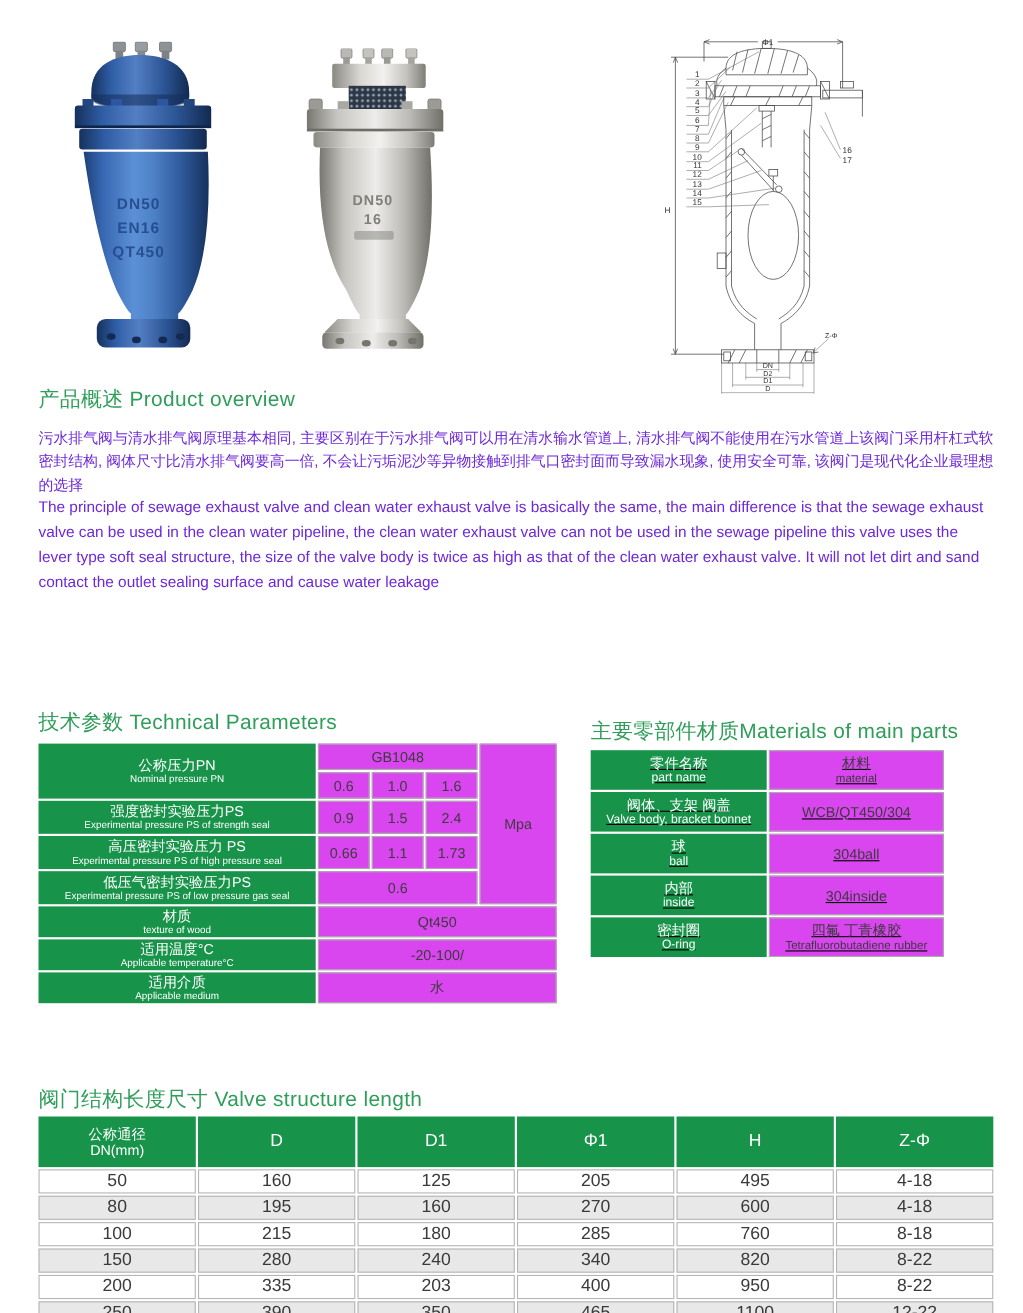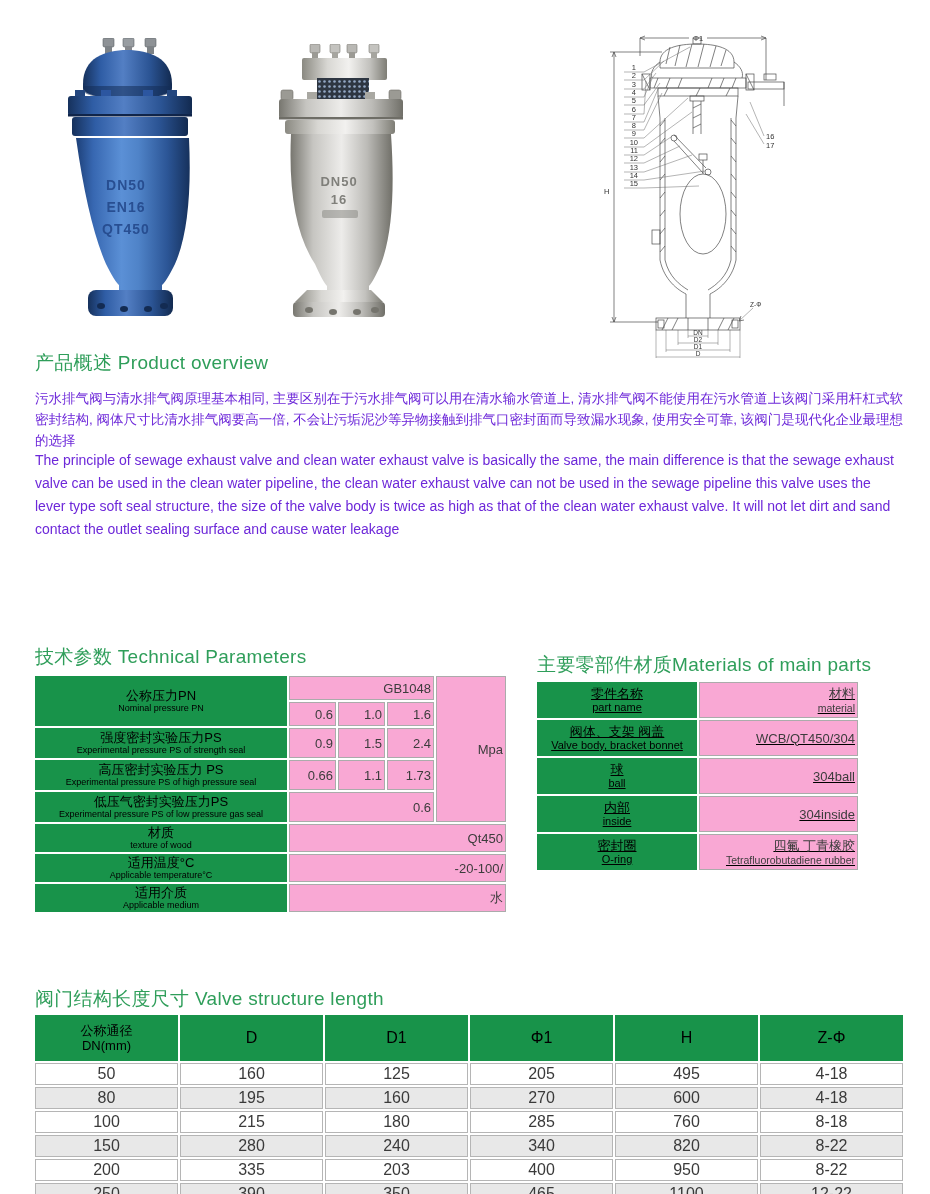--- a/index.html
+++ b/index.html
@@ -6,22 +6,22 @@
   .page{position:relative;width:930px;height:1194px;background:#ffffff;overflow:hidden;
         font-family:"Liberation Sans","DejaVu Sans",sans-serif;}
   .abs{position:absolute;}
   .sec-title{margin:0;font-weight:normal;font-size:19px;color:#2f9e5a;letter-spacing:.3px;}
   .para{margin:0;color:#6d28d9;}
   .para.zh{font-size:13.5px;line-height:21px;text-align:justify;}
   .para.en{font-size:14px;line-height:23px;}
 
   table{border-collapse:separate;border-spacing:2px;table-layout:fixed;}
   td,th{overflow:hidden;}
-  .g{background:#18934a;color:#000000;text-align:center;vertical-align:middle;padding:1px 4px;}
-  .v{background:#f9a8d4;border:1px solid #ababab;text-align:right;vertical-align:middle;
+  .g{background:#18934a;color:#ffffff;text-align:center;vertical-align:middle;padding:1px 4px;}
+  .v{background:#d946ef;border:1px solid #ababab;text-align:center;vertical-align:middle;
      font-size:13px;color:#3c3c3c;padding:0 2px;}
   .zh{font-size:13px;line-height:15px;}
   .en{font-size:9px;line-height:11px;}
   .zh2{font-size:13px;line-height:16px;color:#3c3c3c;}
   .en2{font-size:10.5px;line-height:12px;color:#3c3c3c;}
 
   .tech{width:475px;}
   .mat{width:325px;}
   .mat td{height:34px;}
 

